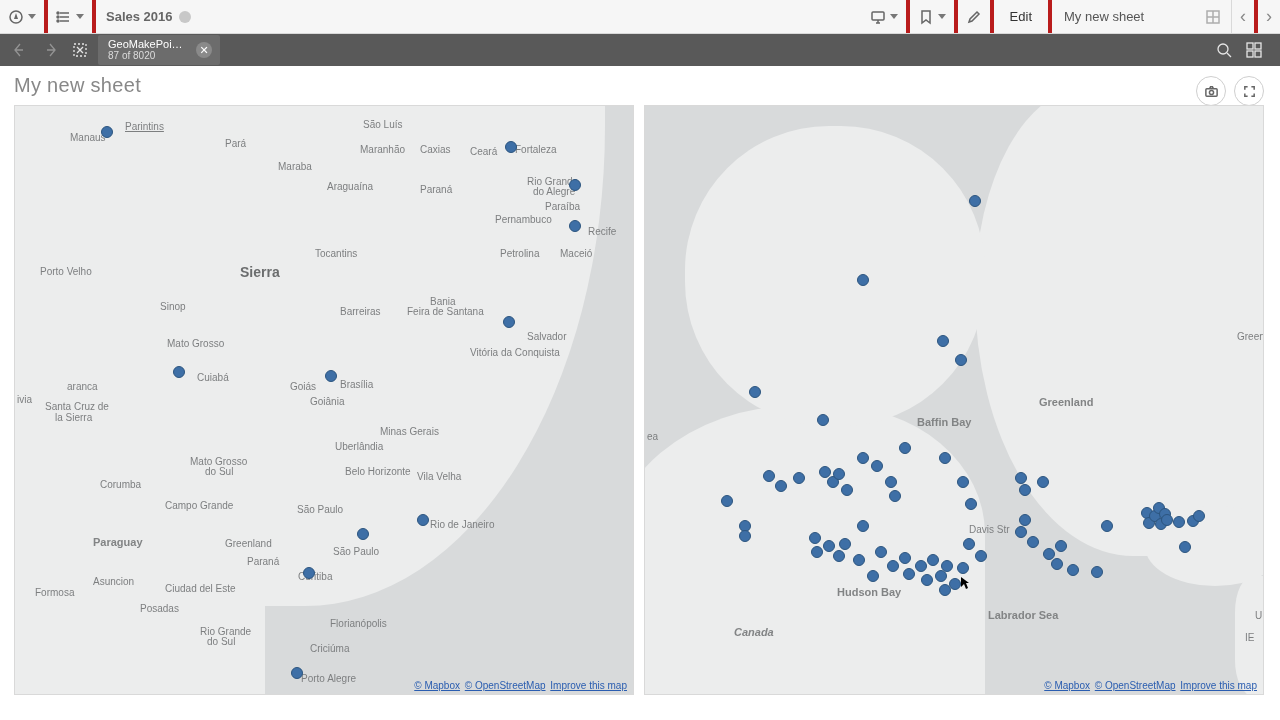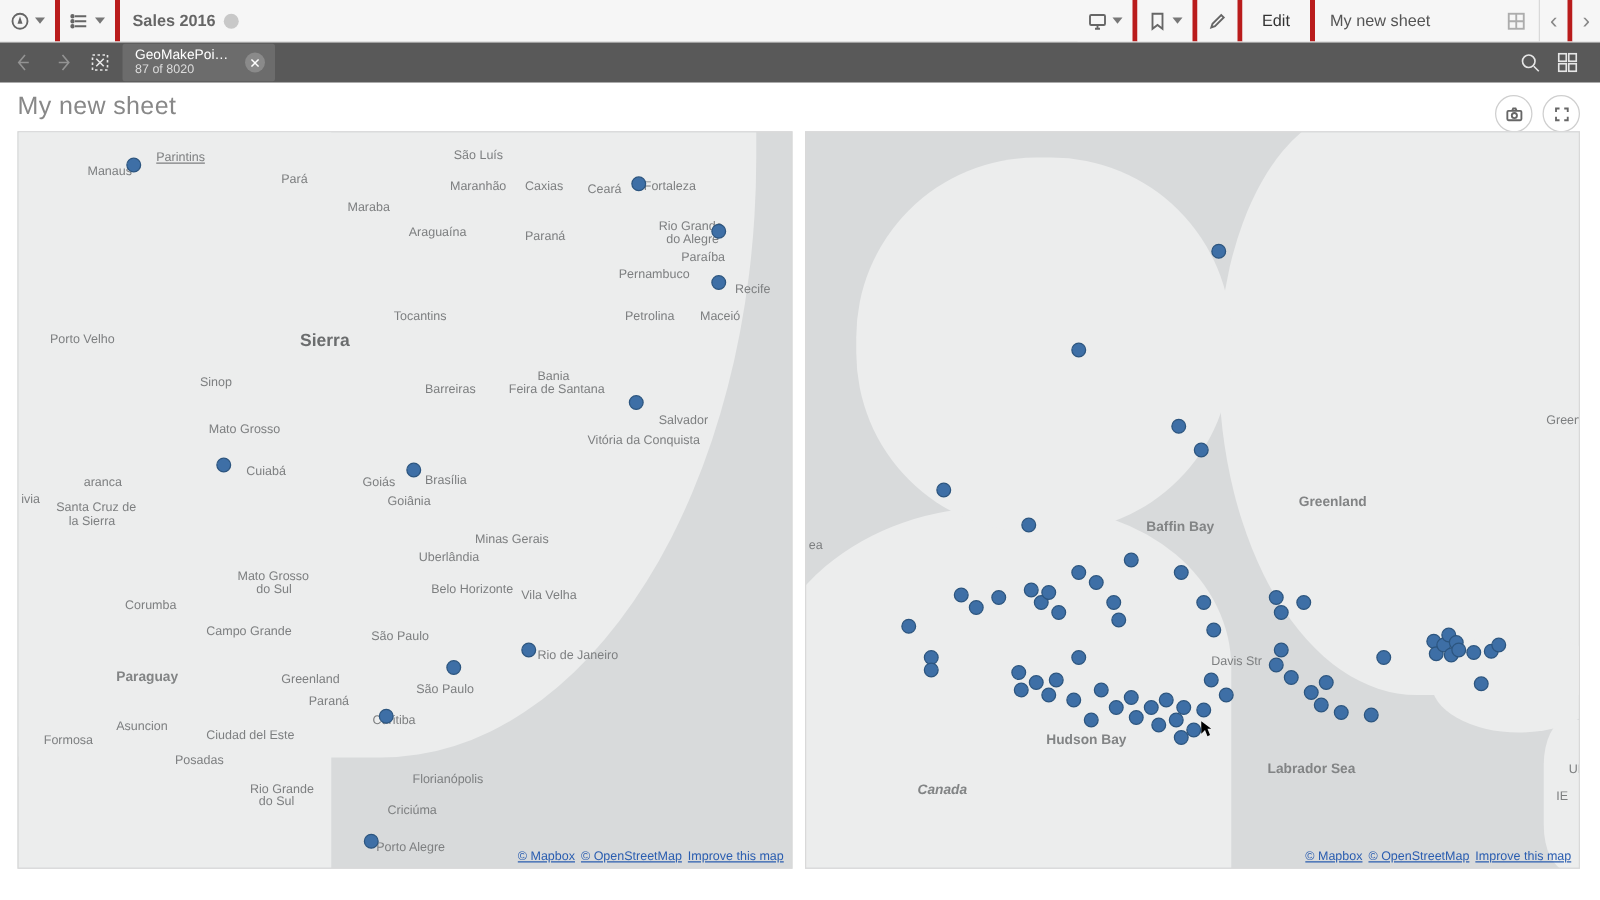--- a/index.html
+++ b/index.html
@@ -294,21 +294,21 @@
       <div class="cursor" style="left:315px;top:470px">
         <svg viewBox="0 0 10 14">
             <path d="M1 1 L1 11 L4 8 L6 13 L8 12 L6 7 L9 7 Z" fill="#000"></path>
           </svg>
       </div>
     <div class="map-label " style="left: 592px; top: 225px;">Greenland</div>
         <div class="map-label mid" style="left: 394px; top: 290px;">Greenland</div>
         <div class="map-label mid" style="left: 272px; top: 310px;">Baffin Bay</div>
         <div class="map-label " style="left: 324px; top: 418px;">Davis Str</div>
         <div class="map-label mid" style="left: 192px; top: 480px;">Hudson Bay</div>
-        <div class="map-label mid" style="left: 352px; top: 503px; padding-left: 17px;">Labrador Sea</div>
+        <div class="map-label mid" style="left: 326px; top: 503px; padding-left: 17px;">Labrador Sea</div>
         <div class="map-label mid" style="left: 89px; top: 520px; font-style: italic;">Canada</div>
         <div class="map-label " style="left: 610px; top: 504px;">UK</div>
         <div class="map-label " style="left: 600px; top: 526px;">IE</div>
         <div class="map-label " style="left: 2px; top: 325px;">ea</div>
         <div class="pt" style="left: 330px; top: 95px;"></div>
         <div class="pt" style="left: 218px; top: 174px;"></div>
         <div class="pt" style="left: 298px; top: 235px;"></div>
         <div class="pt" style="left: 316px; top: 254px;"></div>
         <div class="pt" style="left: 110px; top: 286px;"></div>
         <div class="pt" style="left: 178px; top: 314px;"></div>

